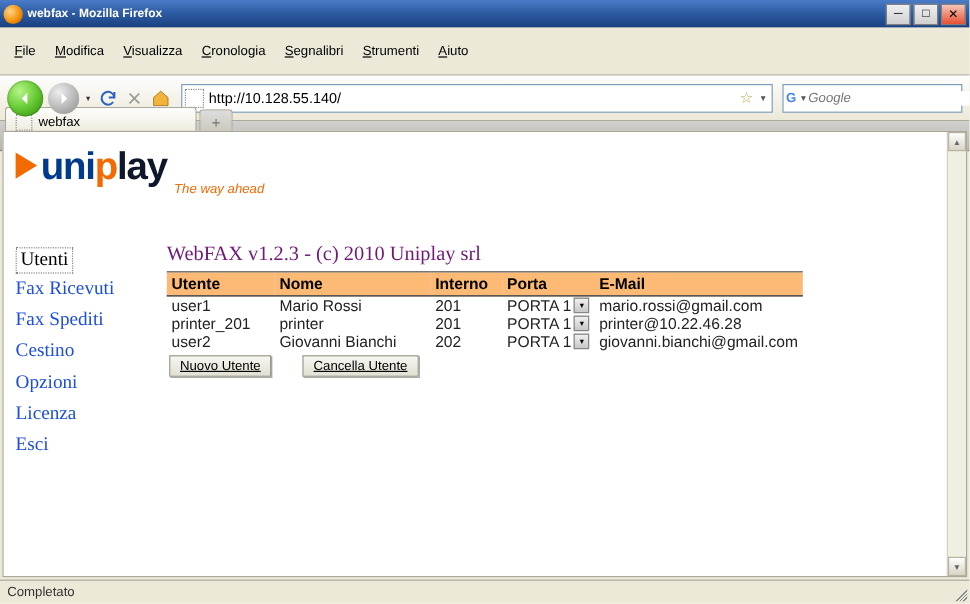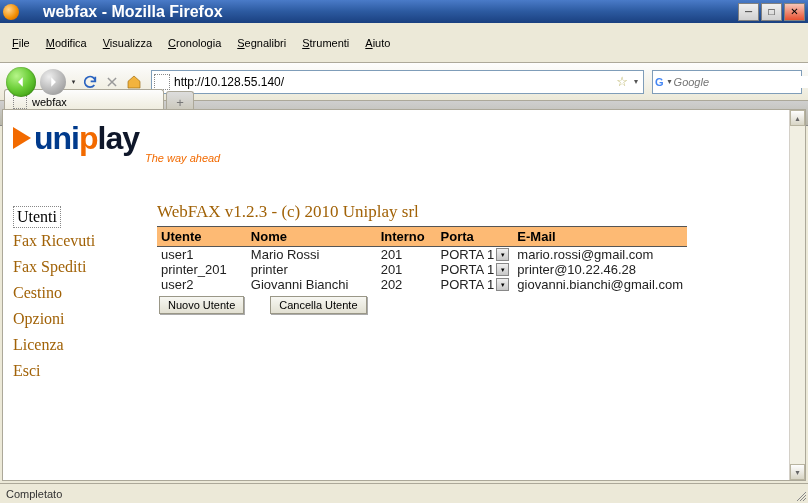--- a/index.html
+++ b/index.html
@@ -22,21 +22,21 @@
   color: #fff;
 }
 .titlebar .ff-icon {
   width: 16px; height: 16px;
   border-radius: 50%;
   background: radial-gradient(circle at 35% 35%, #ffd48a 0%, #f28c00 60%, #c05800 100%);
   margin-right: 4px;
   position: relative;
   flex-shrink: 0;
 }
-.titlebar .title { font-weight: bold; font-size: 16px; flex: 1; margin-left: 20px; }
+.titlebar .title { font-weight: bold; font-size: 10px; flex: 1; }
 .win-buttons { display: flex; gap: 2px; }
 .win-btn {
   width: 21px; height: 18px;
   background: linear-gradient(to bottom, #f0f0f0, #d0d0d0);
   border: 1px solid #808080;
   display: flex; align-items: center; justify-content: center;
   font-family: Arial; font-size: 10px; color: #000;
 }
 .win-btn.close { background: linear-gradient(to bottom, #f6c6b8, #e85030); }
 
@@ -176,37 +176,37 @@
   margin-right: 3px;
   align-self: center;
 }
 .logo-uni { color: #003a8c; }
 .logo-p { color: #f26a00; }
 .logo-lay { color: #0f172a; }
 .logo-tag {
   font: italic 11px Arial; color: #f26a00;
   margin-left: 6px; margin-top: 40px;
 }
-.layout { display: flex; gap: 24px; margin-top: 40px; }
+.layout { display: flex; gap: 6px; margin-top: 40px; }
 .sidebar { width: 120px; padding-top: 6px; }
 .side-item {
   font: 16px "Times New Roman", serif;
-  color: #a16207;
+  color: #1d4ed8;
   padding: 4px 0;
 }
 .side-item.active {
   color: #000;
   border: 1px dotted #888;
   display: inline-block;
   padding: 1px 3px;
 }
 .main { flex: 1; padding-top: 2px; }
 .app-title {
   font: 17px "Times New Roman", serif;
-  color: #a16207;
+  color: #701a75;
   margin-bottom: 4px;
 }
 table.users {
   border-collapse: collapse;
   width: 530px;
   font: 13px Arial, sans-serif;
 }
 table.users th {
   text-align: left;
   background: #fdba74;
@@ -222,21 +222,21 @@
   white-space: nowrap;
 }
 .porta-cell { display: inline-flex; align-items: center; gap: 2px; }
 .dd-btn {
   width: 13px; height: 13px;
   background: linear-gradient(to bottom, #f0f0f0, #c8c8c8);
   border: 1px solid #888;
   display: inline-flex; align-items: center; justify-content: center;
   font-size: 7px; color: #000;
 }
-.action-row { margin-top: 4px; display: flex; gap: 26px; padding-left: 2px; }
+.action-row { margin-top: 4px; display: flex; gap: 26px; padding-left: 2px; text-decoration: underline; }
 .flat-btn {
   font: 11px Tahoma, Arial, sans-serif;
   background: linear-gradient(to bottom, #f7f7f2, #e2e0d2);
   border: 1px solid #9a9787;
   padding: 2px 8px;
   box-shadow: 1px 1px 0 #aaa;
 }
 
 .statusbar {
   position: absolute; bottom: 0; left: 0; right: 0;

